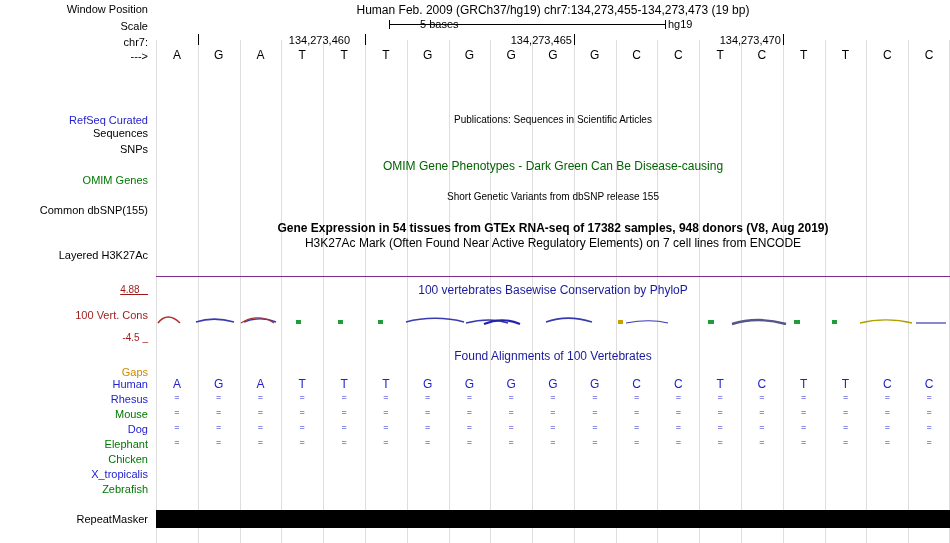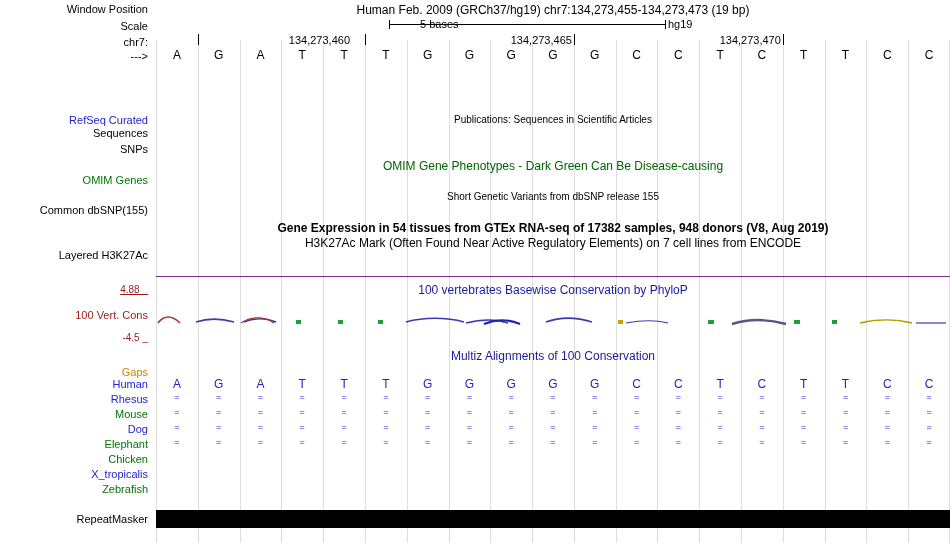--- a/index.html
+++ b/index.html
@@ -284,21 +284,21 @@
       <path d="M470,26 C486,23 500,23 512,26" fill="none" stroke="#3a3ab0" stroke-width="1.2"></path>
       <rect x="552" y="23" width="6" height="4" fill="#1f9d3a"></rect>
       <path d="M576,27 C592,22 612,22 630,27" fill="none" stroke="#555588" stroke-width="2.4"></path>
       <rect x="638" y="23" width="6" height="4" fill="#1f9d3a"></rect>
       <rect x="676" y="23" width="5" height="4" fill="#1f9d3a"></rect>
       <path d="M704,26 C720,22 740,22 756,26" fill="none" stroke="#b0a000" stroke-width="1.6"></path>
       <path d="M760,26 L790,26" fill="none" stroke="#3a3ab0" stroke-width="1.2"></path>
     </svg>
   </div>
 
-  <div class="centered-text navy" style="top:349px; font-size:12px;">Multiz Alignments of 100 Conservation</div>
+  <div class="centered-text navy" style="top:349px; font-size:12px;">Found Alignments of 100 Vertebrates</div>
   <div class="label-col orange-label" style="top:366px;">Gaps</div>
 
   <div class="label-col" style="top:378px;"><span style="color:#2222cc">Human</span></div>
   <div class="base-row human-bases" style="top:377px;" id="bases-human">
       <span style="left: 20.8947px;">A</span>
       <span style="left: 62.6842px;">G</span>
       <span style="left: 104.474px;">A</span>
       <span style="left: 146.263px;">T</span>
       <span style="left: 188.053px;">T</span>
       <span style="left: 229.842px;">T</span>

